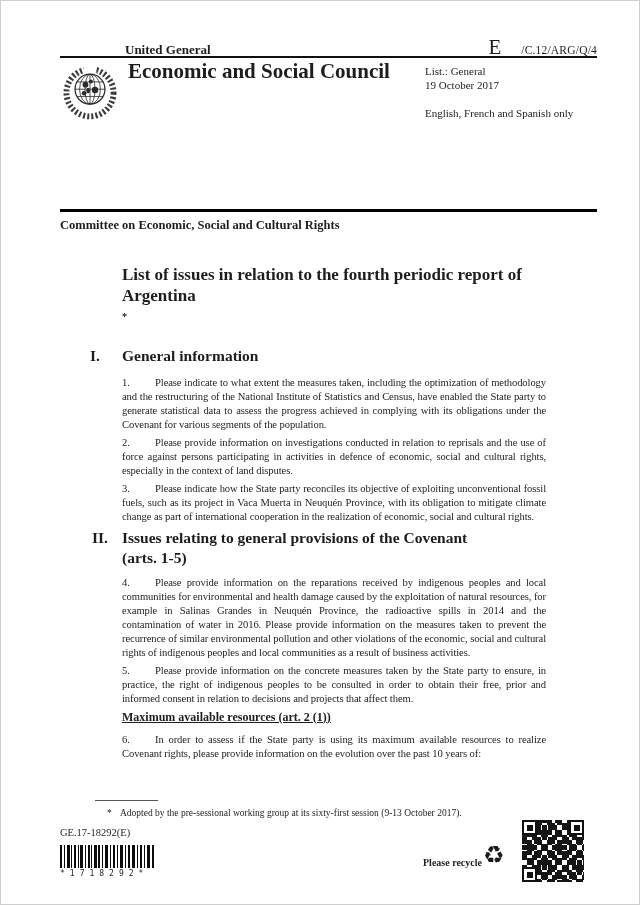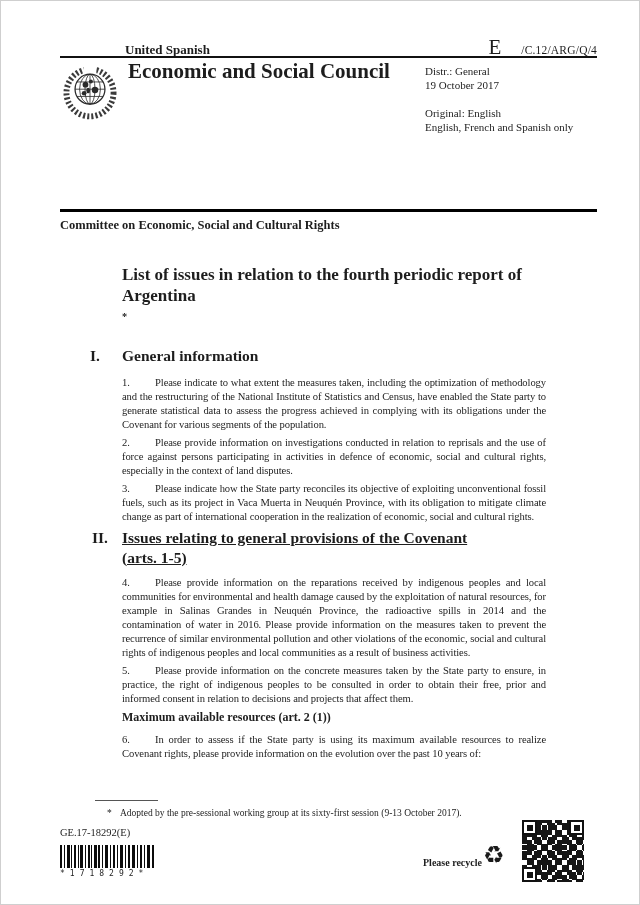--- a/index.html
+++ b/index.html
@@ -24,24 +24,24 @@
   .committee{position:absolute;top:218px;left:60px;font-size:12.5px;font-weight:bold;white-space:nowrap;}
   
   .content{position:absolute;top:252px;left:122px;width:424px;}
   .doc-title{font-size:17px;font-weight:bold;line-height:21px;margin:12px 0 14px 0;}
   .doc-title span{display:block;}
   sup{font-size:60%;vertical-align:super;}
   .sec-head{position:relative;font-size:15.5px;font-weight:bold;line-height:20px;margin:0 0 10px 0;}
   .sec-head .numeral{position:absolute;}
   .numeral-1{left:-32px;}
   .numeral-2{left:-30px;}
-  .sec-head .hline{display:block;text-decoration:underline;}
+  .sec-head .hline{display:block;}
   .sec2{margin-top:2px;margin-bottom:8px;}
   .sub-head{font-size:12px;font-weight:bold;margin:0 0 8px 0;}
-  .sub-head.mt{}
+  .sub-head.mt{text-decoration:underline;}
   p.body-para{
     font-size:10.6px;line-height:14px;letter-spacing:-0.1px;
     text-align:justify;margin:0 0 4px 0;
   }
   p.body-para .pnum{display:inline-block;width:33px;letter-spacing:0;}
   
   .fn-rule{position:absolute;top:800px;left:95px;width:63px;height:1px;background:#555;}
   .footnote{position:absolute;top:807px;left:107px;width:460px;font-size:9.5px;line-height:12px;}
   .footnote .fn-marker{display:inline-block;width:13px;}
   
@@ -66,21 +66,21 @@
   .fp-tl{left:0;top:0;}
   .fp-tr{right:0;top:0;}
   .fp-bl{left:0;bottom:0;}
 </style>
 </head>
 <body>
 
 <div class="page">
 
   <div class="hdr-top">
-    <span class="un-name">United Spanish</span>
+    <span class="un-name">United General</span>
     <span class="doc-symbol"><span class="sym-big">E</span><span class="sym-rest">/C.12/ARG/Q/4</span></span>
   </div>
   <div class="rule-thin"></div>
 
   <div class="emblem">
     <svg viewBox="0 0 64 64" width="58" height="58">
       <circle cx="32" cy="34" r="26" fill="none" stroke="#3b3b3b" stroke-width="6.5" stroke-dasharray="2.3 2.3"></circle>
       <rect x="25" y="1" width="14" height="12" fill="#fff"></rect>
       <circle cx="32" cy="30" r="16.5" fill="#fff" stroke="#2a2a2a" stroke-width="1.4"></circle>
       <ellipse cx="32" cy="30" rx="5.5" ry="16.5" fill="none" stroke="#2a2a2a" stroke-width="0.9"></ellipse>
@@ -93,24 +93,23 @@
       <circle cx="37.5" cy="31" r="3.6" fill="#2a2a2a"></circle>
       <circle cx="25.5" cy="34.5" r="2.6" fill="#2a2a2a"></circle>
       <circle cx="33" cy="21.5" r="2.2" fill="#2a2a2a"></circle>
       <ellipse cx="30" cy="31.5" rx="2.1" ry="3" fill="#2a2a2a"></ellipse>
     </svg>
   </div>
 
   <h1 class="council">Economic and Social Council</h1>
 
   <div class="distr">
-    <div>Distr.: General</div>
+    <div>List.: General</div>
     <div>19 October 2017</div>
     <div class="gap"></div>
-    <div>Original: English</div>
     <div>English, French and Spanish only</div>
   </div>
 
   <div class="rule-thick"></div>
   <div class="committee">Committee on Economic, Social and Cultural Rights</div>
 
   <div class="content">
 
     <div class="doc-title">
       <span>List of issues in relation to the fourth periodic report of</span>

